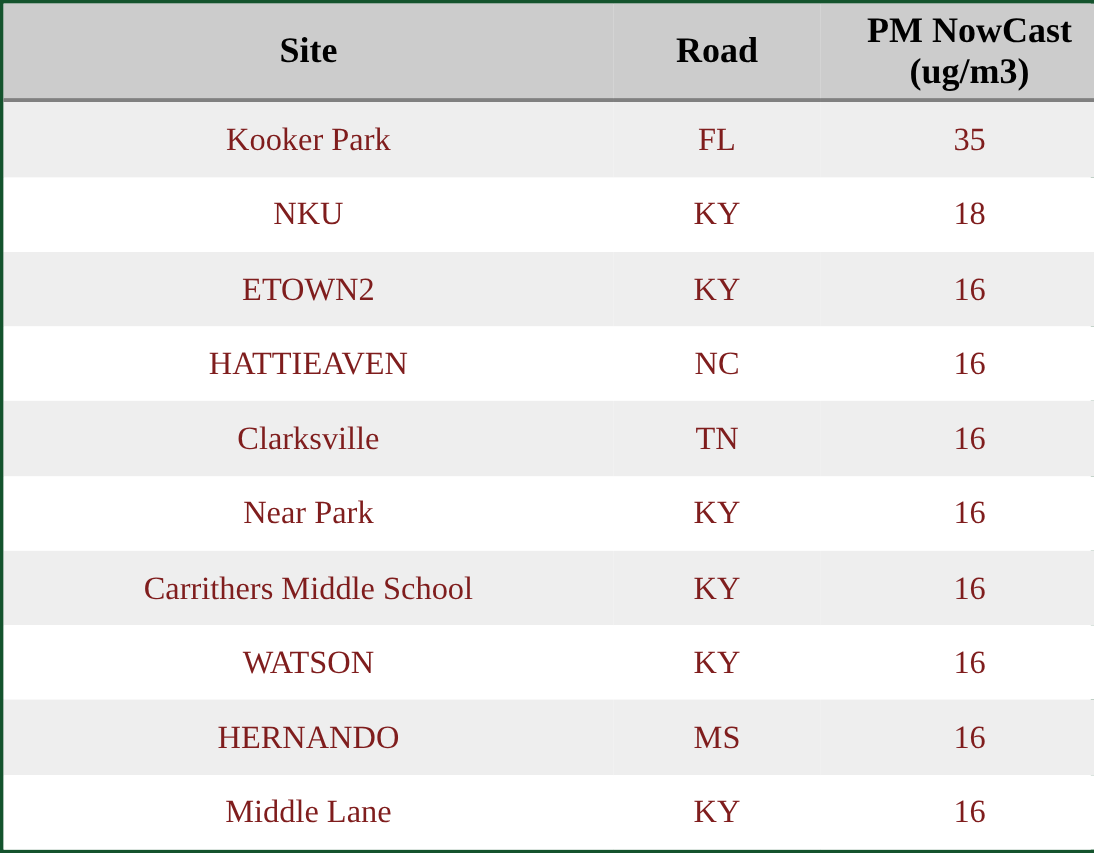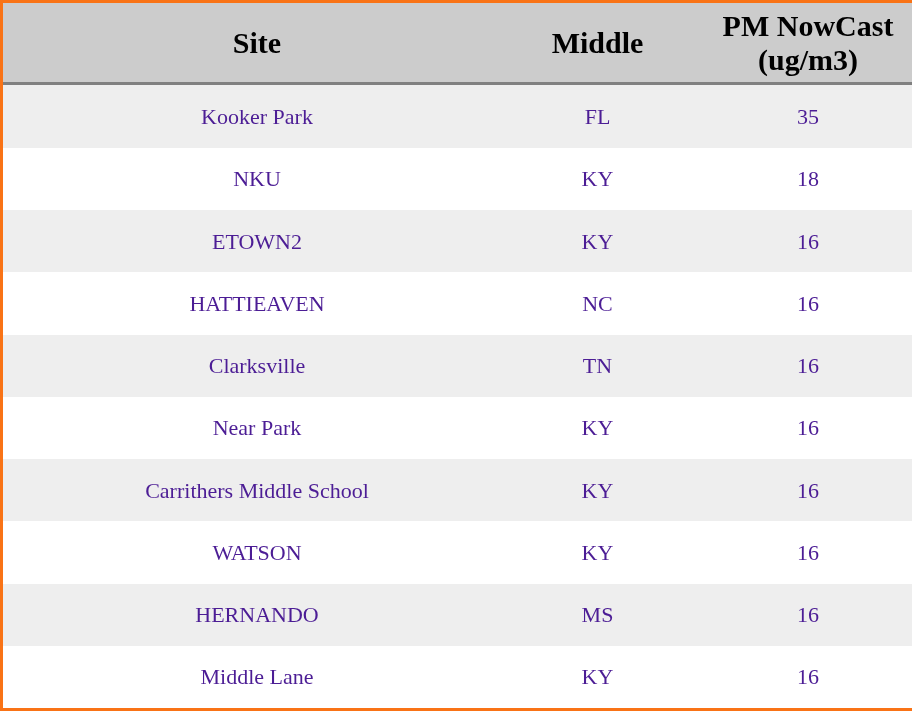--- a/index.html
+++ b/index.html
@@ -10,21 +10,21 @@
   body {
     width: 912px;
     height: 711px;
     font-family: "Liberation Serif", serif;
     overflow: hidden;
   }
   .table-wrap {
     width: 912px;
     height: 711px;
     box-sizing: border-box;
-    border: 3px solid #f97316;
+    border: 3px solid #14532d;
     background: #ffffff;
   }
   table.data-table {
     width: 100%;
     height: 100%;
     border-collapse: collapse;
     table-layout: fixed;
   }
   thead th {
     background: #cccccc;
@@ -34,22 +34,22 @@
     text-align: center;
     vertical-align: middle;
     padding: 6px 4px;
     border-bottom: 3px solid #808080;
     line-height: 1.12;
   }
   th.col-site { width: 500px; }
   th.col-state { width: 165px; }
   th.col-value { width: 240px; }
   tbody td {
-    font-size: 22px;
-    color: #4c1d95;
+    font-size: 27px;
+    color: #7f1d1d;
     text-align: center;
     vertical-align: middle;
     padding: 10px 4px;
     border: none;
     line-height: 1.15;
   }
   tbody tr.row-odd td {
     background: #eeeeee;
   }
   tbody tr.row-even td {
@@ -57,21 +57,21 @@
   }
 </style>
 </head>
 <body>
 
 <div class="table-wrap">
   <table class="data-table">
     <thead>
       <tr>
         <th class="col-site">Site</th>
-        <th class="col-state">Middle</th>
+        <th class="col-state">Road</th>
         <th class="col-value">PM NowCast (ug/m3)</th>
       </tr>
     </thead>
     <tbody id="table-body">
         <tr class="row-odd">
           <td>Kooker Park</td>
           <td>FL</td>
           <td>35</td>
         </tr>
         <tr class="row-even">

